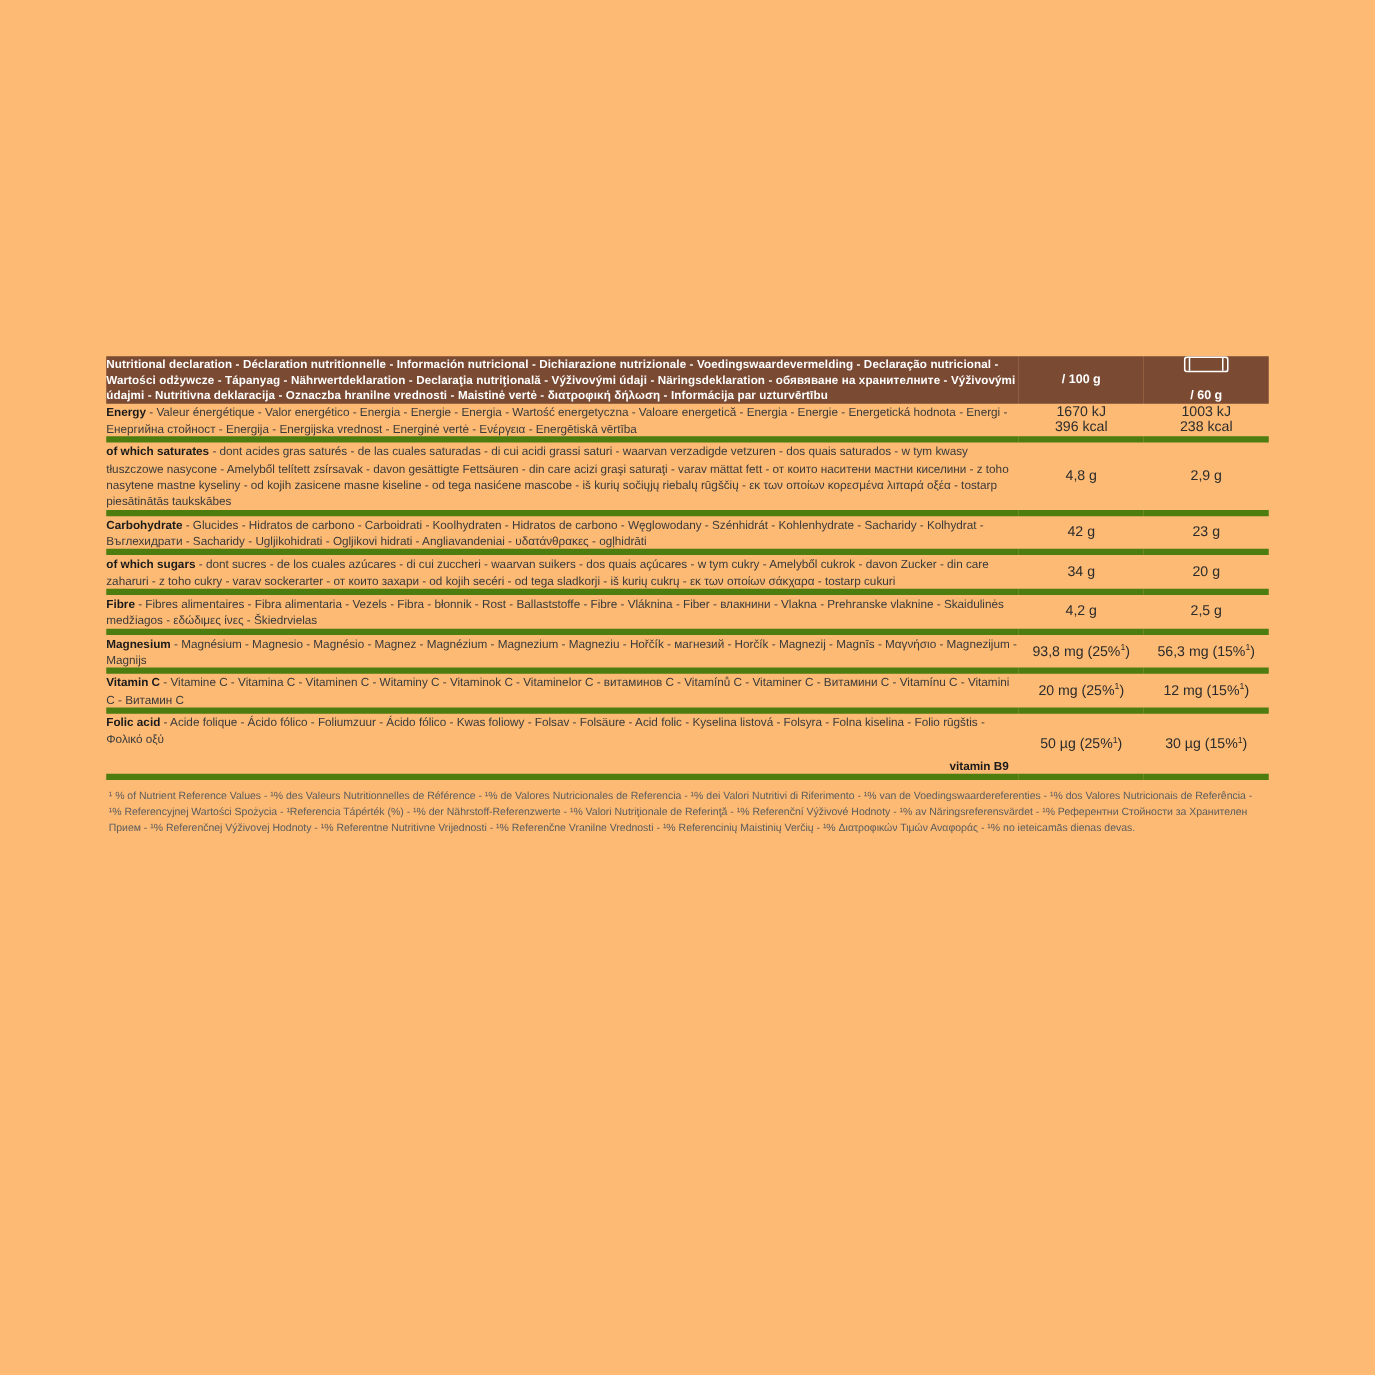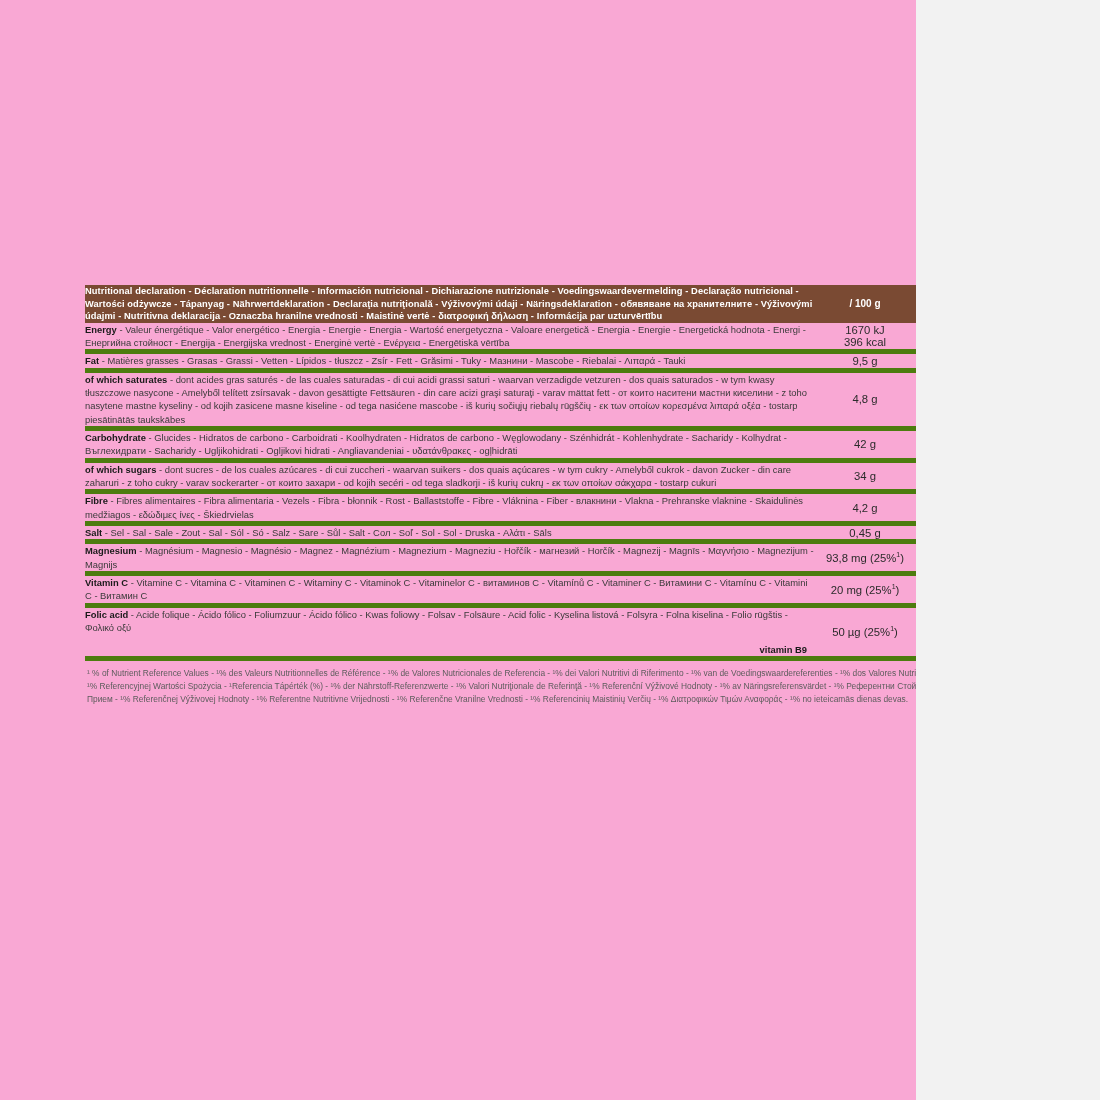--- a/index.html
+++ b/index.html
@@ -5,23 +5,23 @@
   html, body {
     margin: 0;
     padding: 0;
     background: #f2f2f2;
     width: 1100px;
     height: 1100px;
     font-family: "Liberation Sans", sans-serif;
   }
   #page {
     position: relative;
-    width: 916px;
+    width: 1100px;
     height: 1100px;
-    background: #f9a8d4;
+    background: #fdba74;
     overflow: hidden;
   }
   #panel {
     position: absolute;
     left: 85px;
     top: 285px;
     width: 930px;
   }
 
   table.nutri {
@@ -149,27 +149,20 @@
           <td class="val-cell">
             <span class="kj">1670 kJ</span>
             <span class="kcal">396 kcal</span>
           </td>
           <td class="val-cell">
             <span class="kj">1003 kJ</span>
             <span class="kcal">238 kcal</span>
           </td>
         </tr>
 
-        <tr class="row-sep">
-          <td class="label-cell">
-            <b>Fat</b><span> - Matières grasses - Grasas - Grassi - Vetten - Lípidos - tłuszcz - Zsír - Fett - Grăsimi - Tuky - Мазнини - Mascobe - Riebalai - Λιπαρά - Tauki</span>
-          </td>
-          <td class="val-cell">9,5 g</td>
-          <td class="val-cell">5,7 g</td>
-        </tr>
 
         <tr class="row-sep">
           <td class="label-cell">
             <b>of which saturates</b><span> - dont acides gras saturés - de las cuales saturadas  - di cui acidi grassi saturi - waarvan verzadigde vetzuren - dos quais saturados - w tym kwasy tłuszczowe nasycone - Amelyből telített zsírsavak - davon gesättigte Fettsäuren - din care acizi graşi saturaţi - varav mättat fett - от които наситени мастни киселини - z toho nasytene mastne kyseliny - od kojih zasicene masne kiseline - od tega nasićene mascobe - iš kurių sočiųjų riebalų rūgščių - εκ των οποίων κορεσμένα λιπαρά οξέα - tostarp piesātinātās taukskābes</span>
           </td>
           <td class="val-cell">4,8 g</td>
           <td class="val-cell">2,9 g</td>
         </tr>
 
         <tr class="row-sep">
@@ -190,27 +183,20 @@
 
         <tr class="row-sep">
           <td class="label-cell">
             <b>Fibre</b><span> - Fibres alimentaires - Fibra alimentaria - Vezels - Fibra - błonnik - Rost - Ballaststoffe - Fibre - Vláknina - Fiber - влакнини - Vlakna - Prehranske vlaknine - Skaidulinės medžiagos - εδώδιμες ίνες - Škiedrvielas</span>
           </td>
           <td class="val-cell">4,2 g</td>
           <td class="val-cell">2,5 g</td>
         </tr>
 
 
-        <tr class="row-sep">
-          <td class="label-cell">
-            <b>Salt</b><span> - Sel - Sal - Sale - Zout - Sal - Sól - Só - Salz - Sare - Sůl - Salt - Сол - Soľ - Sol - Sol - Druska - Αλάτι - Sāls</span>
-          </td>
-          <td class="val-cell">0,45 g</td>
-          <td class="val-cell">0,27 g</td>
-        </tr>
 
         <tr class="row-sep">
           <td class="label-cell">
             <b>Magnesium</b><span> - Magnésium - Magnesio - Magnésio - Magnez - Magnézium - Magnezium - Magneziu - Hořčík - магнезий - Horčík - Magnezij - Magnīs - Μαγνήσιο - Magnezijum - Magnijs</span>
           </td>
           <td class="val-cell"><span>93,8 mg (25%</span><sup>1</sup><span>)</span></td>
           <td class="val-cell"><span>56,3 mg (15%</span><sup>1</sup><span>)</span></td>
         </tr>
 
         <tr class="row-sep">

